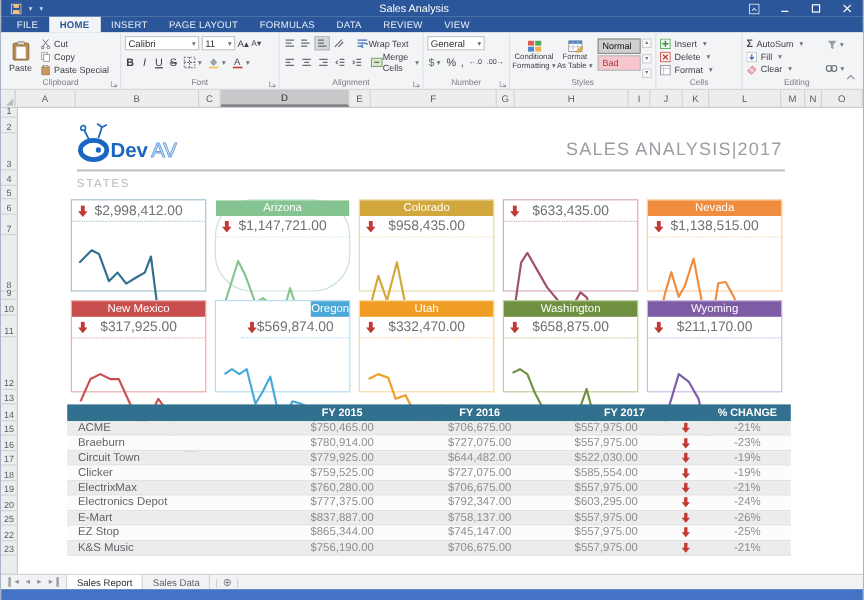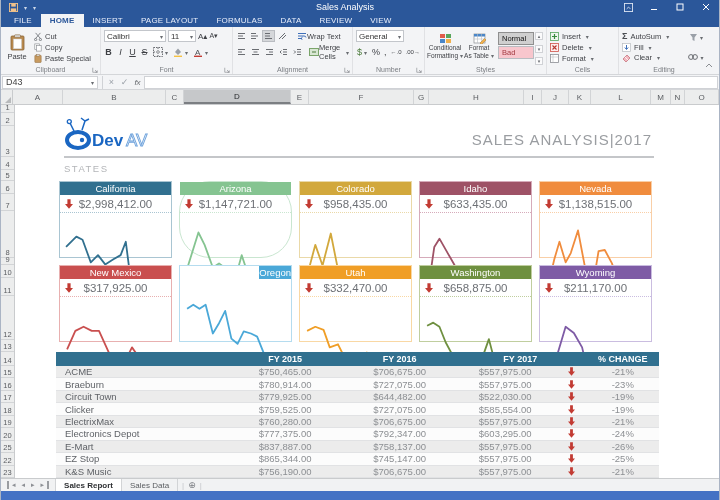--- a/index.html
+++ b/index.html
@@ -92,21 +92,21 @@
   .trow .nm { color:#5f6267; text-align:left; padding-left:9px; }
   .trow div { text-align:center; }
   .trow .arr { display:flex; justify-content:center; align-items:center; }
 
   
   .tabbar { height:13px; background:#f1f2f3; border-top:1px solid #c9cbcd; display:flex; align-items:center; flex:0 0 auto; font-size:8px; }
   .nav { color:#8d9095; font-size:7px; padding:0 3px; }
   .nav.bar-l { border-left:2px solid #9a9da1; margin-left:6px; }
   .nav.bar-r { border-right:2px solid #9a9da1; }
   .stab { height:13px; display:flex; align-items:center; padding:0 8px; color:#5a5d61; border-right:1px solid #d2d4d6; }
-  .stab.active { background:#fff; color:#2f3134; font-weight:bold; border-left:1px solid #d2d4d6; }
+  .stab.active { background:#fff; color:#2f3134; font-weight:normal; border-left:1px solid #d2d4d6; }
   .newsheet { color:#7a7d82; font-size:9px; padding:0 4px; }
   .sep { color:#c4c6c9; font-size:8px; }
   .statusbar { height:9px; background:#4472c4; flex:0 0 auto; }
 
   svg { flex:0 0 auto; }
 </style>
 </head>
 <body>
 
 <div class="win">
@@ -451,31 +451,20 @@
       <div class="rgl"><span>Editing</span></div>
     </div>
 
     <div class="collapse">
       <svg width="8" height="5" viewBox="0 0 8 5">
           <path d="M1 4 L4 1 L7 4" fill="none" stroke="#8a8d92"></path>
         </svg>
     </div>
   </div>
 
-  <div class="fbar">
-    <div class="namebox">
-        <span>D43</span>
-        <span class="dd">▾</span>
-      </div>
-    <div class="fsep"></div>
-    <span class="fbtn">×</span>
-    <span class="fbtn">✓</span>
-    <span class="fbtn fx">fx</span>
-    <div class="finput"><span></span></div>
-  </div>
 
   <div class="gridhead">
     <div class="corner"></div>
     <div id="colhdrs" style="display:flex;flex:1">
         <div class="colh" style="width: 50px;">A</div>
         <div class="colh" style="width: 103px;">B</div>
         <div class="colh" style="width: 18px;">C</div>
         <div class="colh sel" style="width: 107px;">D</div>
         <div class="colh" style="width: 18px;">E</div>
         <div class="colh" style="width: 105px;">F</div>
@@ -527,21 +516,20 @@
         <path d="M18 13 L21 4 M21 4 L17 1 M21 4 L25 2" stroke="#1a66c2" stroke-width="1.5" fill="none"></path>
         <text x="28" y="29" font-size="17" font-weight="bold" fill="#1a66c2" font-family="Liberation Sans, sans-serif">Dev</text>
         <text x="62" y="29" font-size="17" fill="#ffffff" stroke="#6fa3dc" stroke-width="0.9" font-family="Liberation Sans, sans-serif">AV</text>
       </svg>
       <div class="report-title">SALES ANALYSIS|2017</div>
       <div class="hrule"></div>
       <div class="sectionlbl">STATES</div>
 
       <div class="cardrow r1" id="cards1">
           <div class="card" style="border-color: rgb(169, 197, 210);">
-            <div class="card-h" style="background: rgb(49, 112, 143);">California</div>
             <div class="card-v" style="border-bottom: 1px dotted rgb(169, 197, 210);">
               <svg width="8" height="10" viewBox="0 0 10 12">
                 <path d="M3 0h4v6h3l-5 6-5-6h3z" fill="#c23b33"></path>
               </svg>
               <span class="val">$2,998,412.00</span>
             </div>
             <div class="card-s">
               <svg viewBox="0 0 100 100" preserveAspectRatio="none">
                 <polyline points="2,30 12,20 18,23 26,45 33,38 40,47 48,42 55,38 60,25 66,72 71,95 82,97 98,97" fill="none" stroke="#31708f" stroke-width="1.8" vector-effect="non-scaling-stroke" stroke-linejoin="round"></polyline>
               </svg>
@@ -569,21 +557,20 @@
               </svg>
               <span class="val">$958,435.00</span>
             </div>
             <div class="card-s">
               <svg viewBox="0 0 100 100" preserveAspectRatio="none">
                 <polyline points="3,58 11,28 18,48 26,17 33,52 40,72 48,68 58,68 66,70 74,90 84,93 98,93" fill="none" stroke="#d2a83c" stroke-width="1.8" vector-effect="non-scaling-stroke" stroke-linejoin="round"></polyline>
               </svg>
             </div>
           </div>
           <div class="card" style="border-color: rgb(214, 171, 186);">
-            <div class="card-h" style="background: rgb(158, 82, 102);">Idaho</div>
             <div class="card-v" style="border-bottom: 1px dotted rgb(214, 171, 186);">
               <svg width="8" height="10" viewBox="0 0 10 12">
                 <path d="M3 0h4v6h3l-5 6-5-6h3z" fill="#c23b33"></path>
               </svg>
               <span class="val">$633,435.00</span>
             </div>
             <div class="card-s">
               <svg viewBox="0 0 100 100" preserveAspectRatio="none">
                 <polyline points="3,78 10,30 15,22 23,36 31,50 41,62 50,68 58,54 63,58 70,78 80,91 98,92" fill="none" stroke="#9e5266" stroke-width="1.8" vector-effect="non-scaling-stroke" stroke-linejoin="round"></polyline>
               </svg>
@@ -614,20 +601,26 @@
               <span class="val">$317,925.00</span>
             </div>
             <div class="card-s">
               <svg viewBox="0 0 100 100" preserveAspectRatio="none">
                 <polyline points="3,48 11,30 19,26 27,30 34,30 44,52 52,66 58,62 66,46 73,56 82,86 90,89 98,89" fill="none" stroke="#c94f4f" stroke-width="1.8" vector-effect="non-scaling-stroke" stroke-linejoin="round"></polyline>
               </svg>
             </div>
           </div>
           <div class="card" style="border-color: rgb(181, 220, 239); align-items: flex-end;">
             <div class="card-h" style="background: rgb(74, 168, 216);">Oregon</div>
+            <div class="card-v" style="border-bottom: 1px dotted rgb(181, 220, 239);">
+              <svg width="8" height="10" viewBox="0 0 10 12">
+                <path d="M3 0h4v6h3l-5 6-5-6h3z" fill="#c23b33"></path>
+              </svg>
+              <span class="val">$569,874.00</span>
+            </div>
             <div class="card-s">
               <svg viewBox="0 0 100 100" preserveAspectRatio="none">
                 <polyline points="3,26 9,22 15,26 21,22 28,50 34,40 40,28 46,55 52,60 58,48 65,50 71,53 79,73 87,91 98,91" fill="none" stroke="#4aa8d8" stroke-width="1.8" vector-effect="non-scaling-stroke" stroke-linejoin="round"></polyline>
               </svg>
             </div>
           </div>
           <div class="card" style="border-color: rgb(249, 216, 164);">
             <div class="card-h" style="background: rgb(240, 158, 38);">Utah</div>
             <div class="card-v" style="border-bottom: 1px dotted rgb(249, 216, 164); align-items: center;">
               <svg width="8" height="10" viewBox="0 0 10 12">

